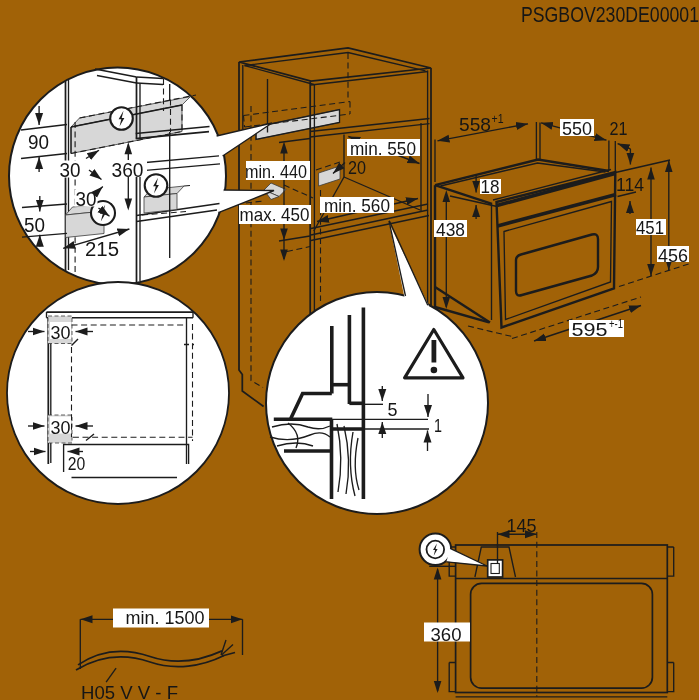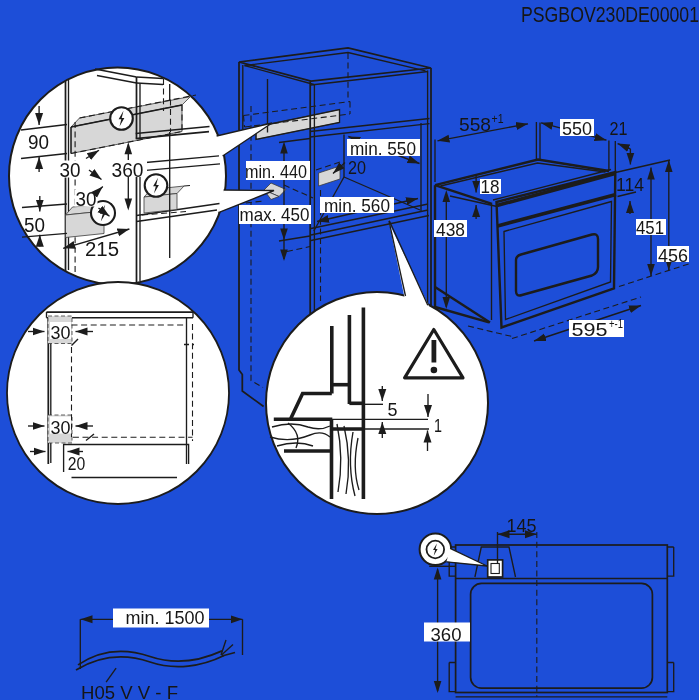--- a/index.html
+++ b/index.html
@@ -1,16 +1,16 @@
 <!DOCTYPE html>
 <html><head>
 <meta charset="utf-8">
 <style>
 html,body{margin:0;padding:0;background:#fff;}
-#wrap{width:699px;height:700px;position:relative;background:#1d4ed8;overflow:hidden;}
+#wrap{width:699px;height:700px;position:relative;background:#a16207;overflow:hidden;}
 svg{display:block;}
 text{font-family:"Liberation Sans",sans-serif;fill:#161616;}
 .d{stroke:#1c1c1c;stroke-width:1.35;fill:none;}
 .t{stroke:#1c1c1c;stroke-width:1.75;fill:none;}
 .k{stroke:#1c1c1c;stroke-width:2.4;fill:none;}
 .F{stroke:#1c1c1c;stroke-width:3.6;fill:none;}
 .dash{stroke:#1c1c1c;stroke-width:1.1;fill:none;stroke-dasharray:6 3.6;}
 .gray{fill:#d7d7d7;stroke:#3a3a3a;stroke-width:0.8;}
 .ah{fill:#1c1c1c;stroke:none;}
 .wb{fill:#fff;}

